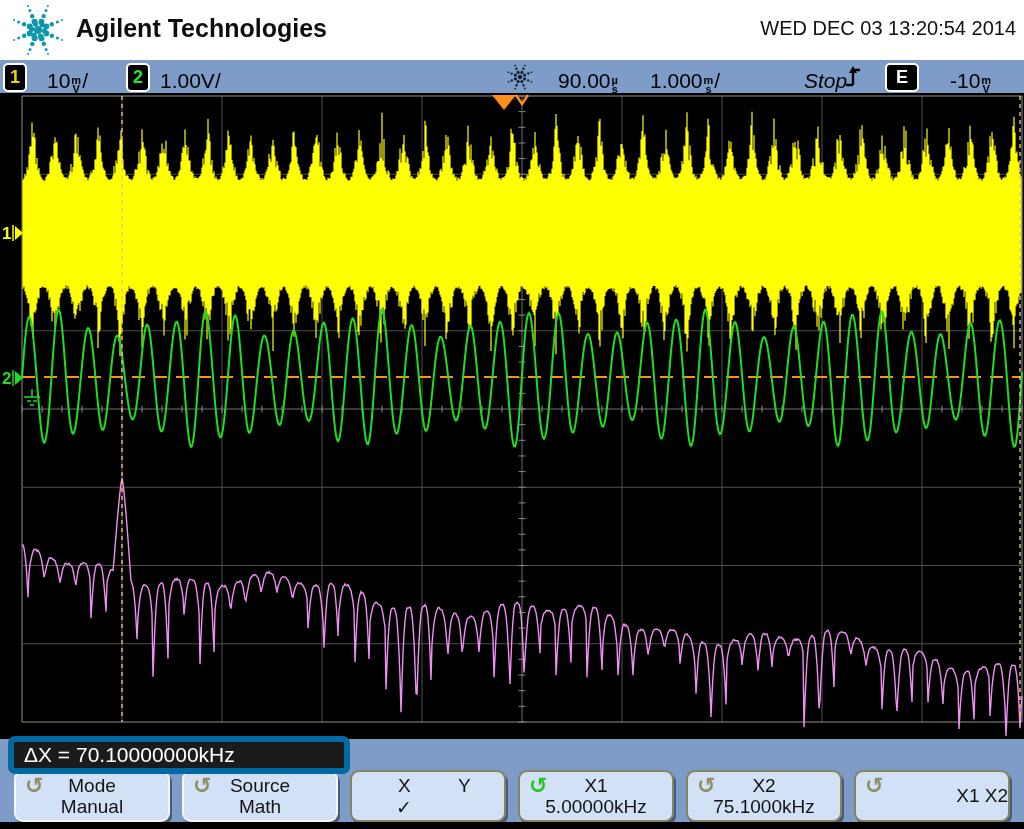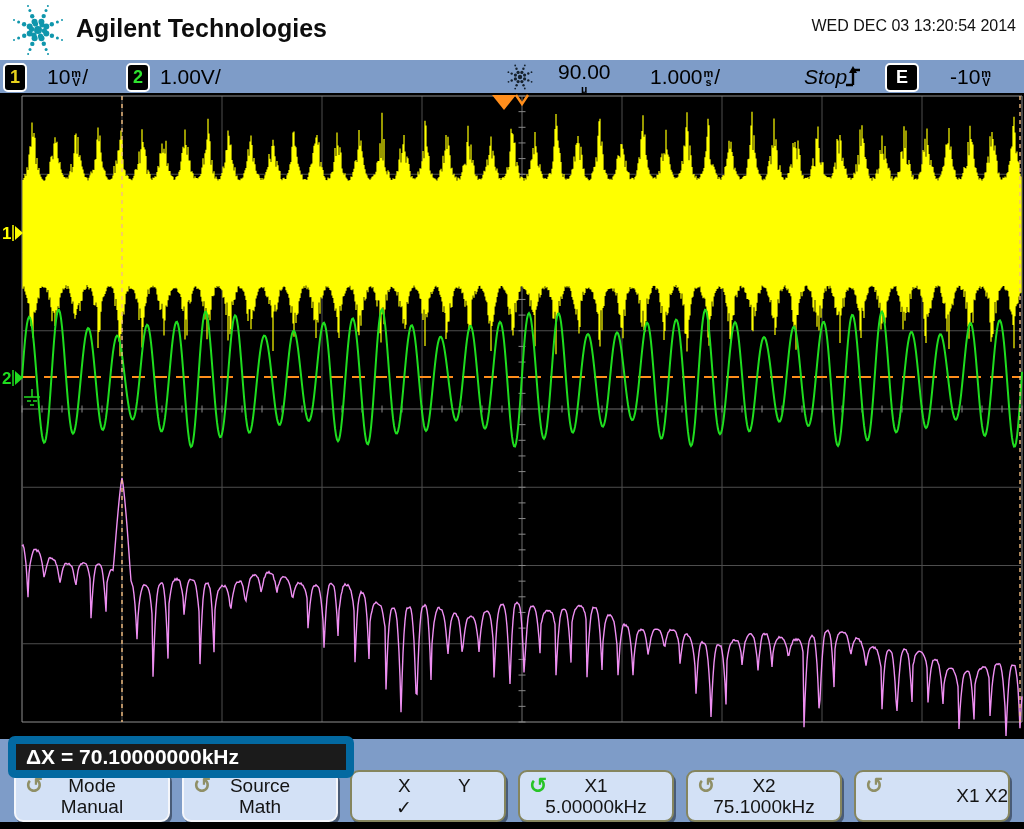--- a/index.html
+++ b/index.html
@@ -1,39 +1,39 @@
 <!DOCTYPE html>
 <html><head>
 <meta charset="utf-8">
 <style>
   html,body{margin:0;padding:0;background:#000;}
   #screen{position:relative;width:1024px;height:829px;overflow:hidden;
           font-family:"Liberation Sans",sans-serif;background:#7e9cc8;}
   
   #header{position:absolute;left:0;top:0;width:1024px;height:60px;background:#ffffff;}
   #brand{position:absolute;left:76px;top:14px;font-size:25px;font-weight:700;color:#0d0d0d;letter-spacing:0px;}
-  #datetime{position:absolute;right:8px;top:17px;font-size:16px;font-weight:500;color:#111;}
+  #datetime{position:absolute;right:8px;top:17px;font-size:20px;font-weight:500;color:#111;}
   #logo{position:absolute;left:6px;top:1px;}
   
   #statusbar{position:absolute;left:0;top:60px;width:1024px;height:33px;background:#7e9cc8;}
-  .sbitem{position:absolute;top:0;height:33px;display:flex;align-items:center;
+  .sbitem{position:absolute;top:0;height:33px;display:flex;align-items:flex-end;
           font-size:21px;font-weight:500;color:#000;}
   .chbadge{position:absolute;top:3px;width:20px;height:25px;background:#000;border:2px solid #fff;
            border-radius:5px;display:flex;align-items:center;justify-content:center;
            font-size:18px;font-weight:700;}
   .stack{display:inline-flex;flex-direction:column;align-items:center;justify-content:center;
          font-size:11px;line-height:9px;font-weight:700;margin:0 1px;transform:translateY(1px);}
   #ebadge{position:absolute;top:3px;left:885px;width:30px;height:25px;background:#000;border:2px solid #fff;
           border-radius:5px;color:#fff;display:flex;align-items:center;justify-content:center;
           font-size:18px;font-weight:700;}
   
   #display{position:absolute;left:0;top:93px;width:1024px;height:646px;background:#000;}
   
-  .readout{position:absolute;height:26px;background:#1b1b1b;border:8px solid #0369a1;border-radius:7px;
-           color:#fff;font-size:21px;font-weight:700;line-height:26px;padding-left:10px;z-index:5;}
+  .readout{position:absolute;height:26px;background:#1b1b1b;border:6px solid #0369a1;border-radius:7px;
+           color:#fff;font-size:21px;font-weight:400;line-height:26px;padding-left:10px;z-index:5;}
   #dxbox{left:8px;top:736px;width:320px;}
   #dybox{left:686px;top:736px;width:318px;}
   .magenta{color:#f36ef3;}
   
   #bottombar{position:absolute;left:0;top:739px;width:1024px;height:84px;background:#7e9cc8;}
   .softkey{position:absolute;top:31px;width:152px;height:48px;background:#d3e1f6;border-radius:9px;
            box-shadow:2px 3px 0 rgba(20,25,35,.5);color:#141414;font-size:19px;font-weight:500;}
   .bwhite{border:2px solid #f4f6fb;}
   .bolive{border:2px solid #85855e;}
   .sk-l1{position:absolute;left:0;right:0;top:3px;text-align:center;}
@@ -138,21 +138,21 @@
         <circle cx="12.1" cy="9.4" r="1.6" fill="#16222e"></circle>
         <circle cx="10.5" cy="5.7" r="1.2" fill="#16222e"></circle>
         <circle cx="9.2" cy="2.5" r="0.9" fill="#16222e"></circle>
         <circle cx="15.9" cy="9.4" r="1.6" fill="#16222e"></circle>
         <circle cx="17.4" cy="5.7" r="1.2" fill="#16222e"></circle>
         <circle cx="18.8" cy="2.4" r="0.9" fill="#16222e"></circle>
         <circle cx="18.6" cy="12.1" r="1.6" fill="#16222e"></circle>
         <circle cx="22.3" cy="10.5" r="1.2" fill="#16222e"></circle>
         <circle cx="25.5" cy="9.2" r="0.9" fill="#16222e"></circle>
       </svg>
-    <div class="sbitem" style="left:558px;flex-direction:column;">
+    <div class="sbitem" style="left:558px;">
       <span>90.00</span>
         <span class="stack">
           <span>µ</span>
           <span>s</span>
         </span>
     </div>
     <div class="sbitem" style="left:650px;">
       <span>1.000</span>
         <span class="stack">
           <span>m</span>

